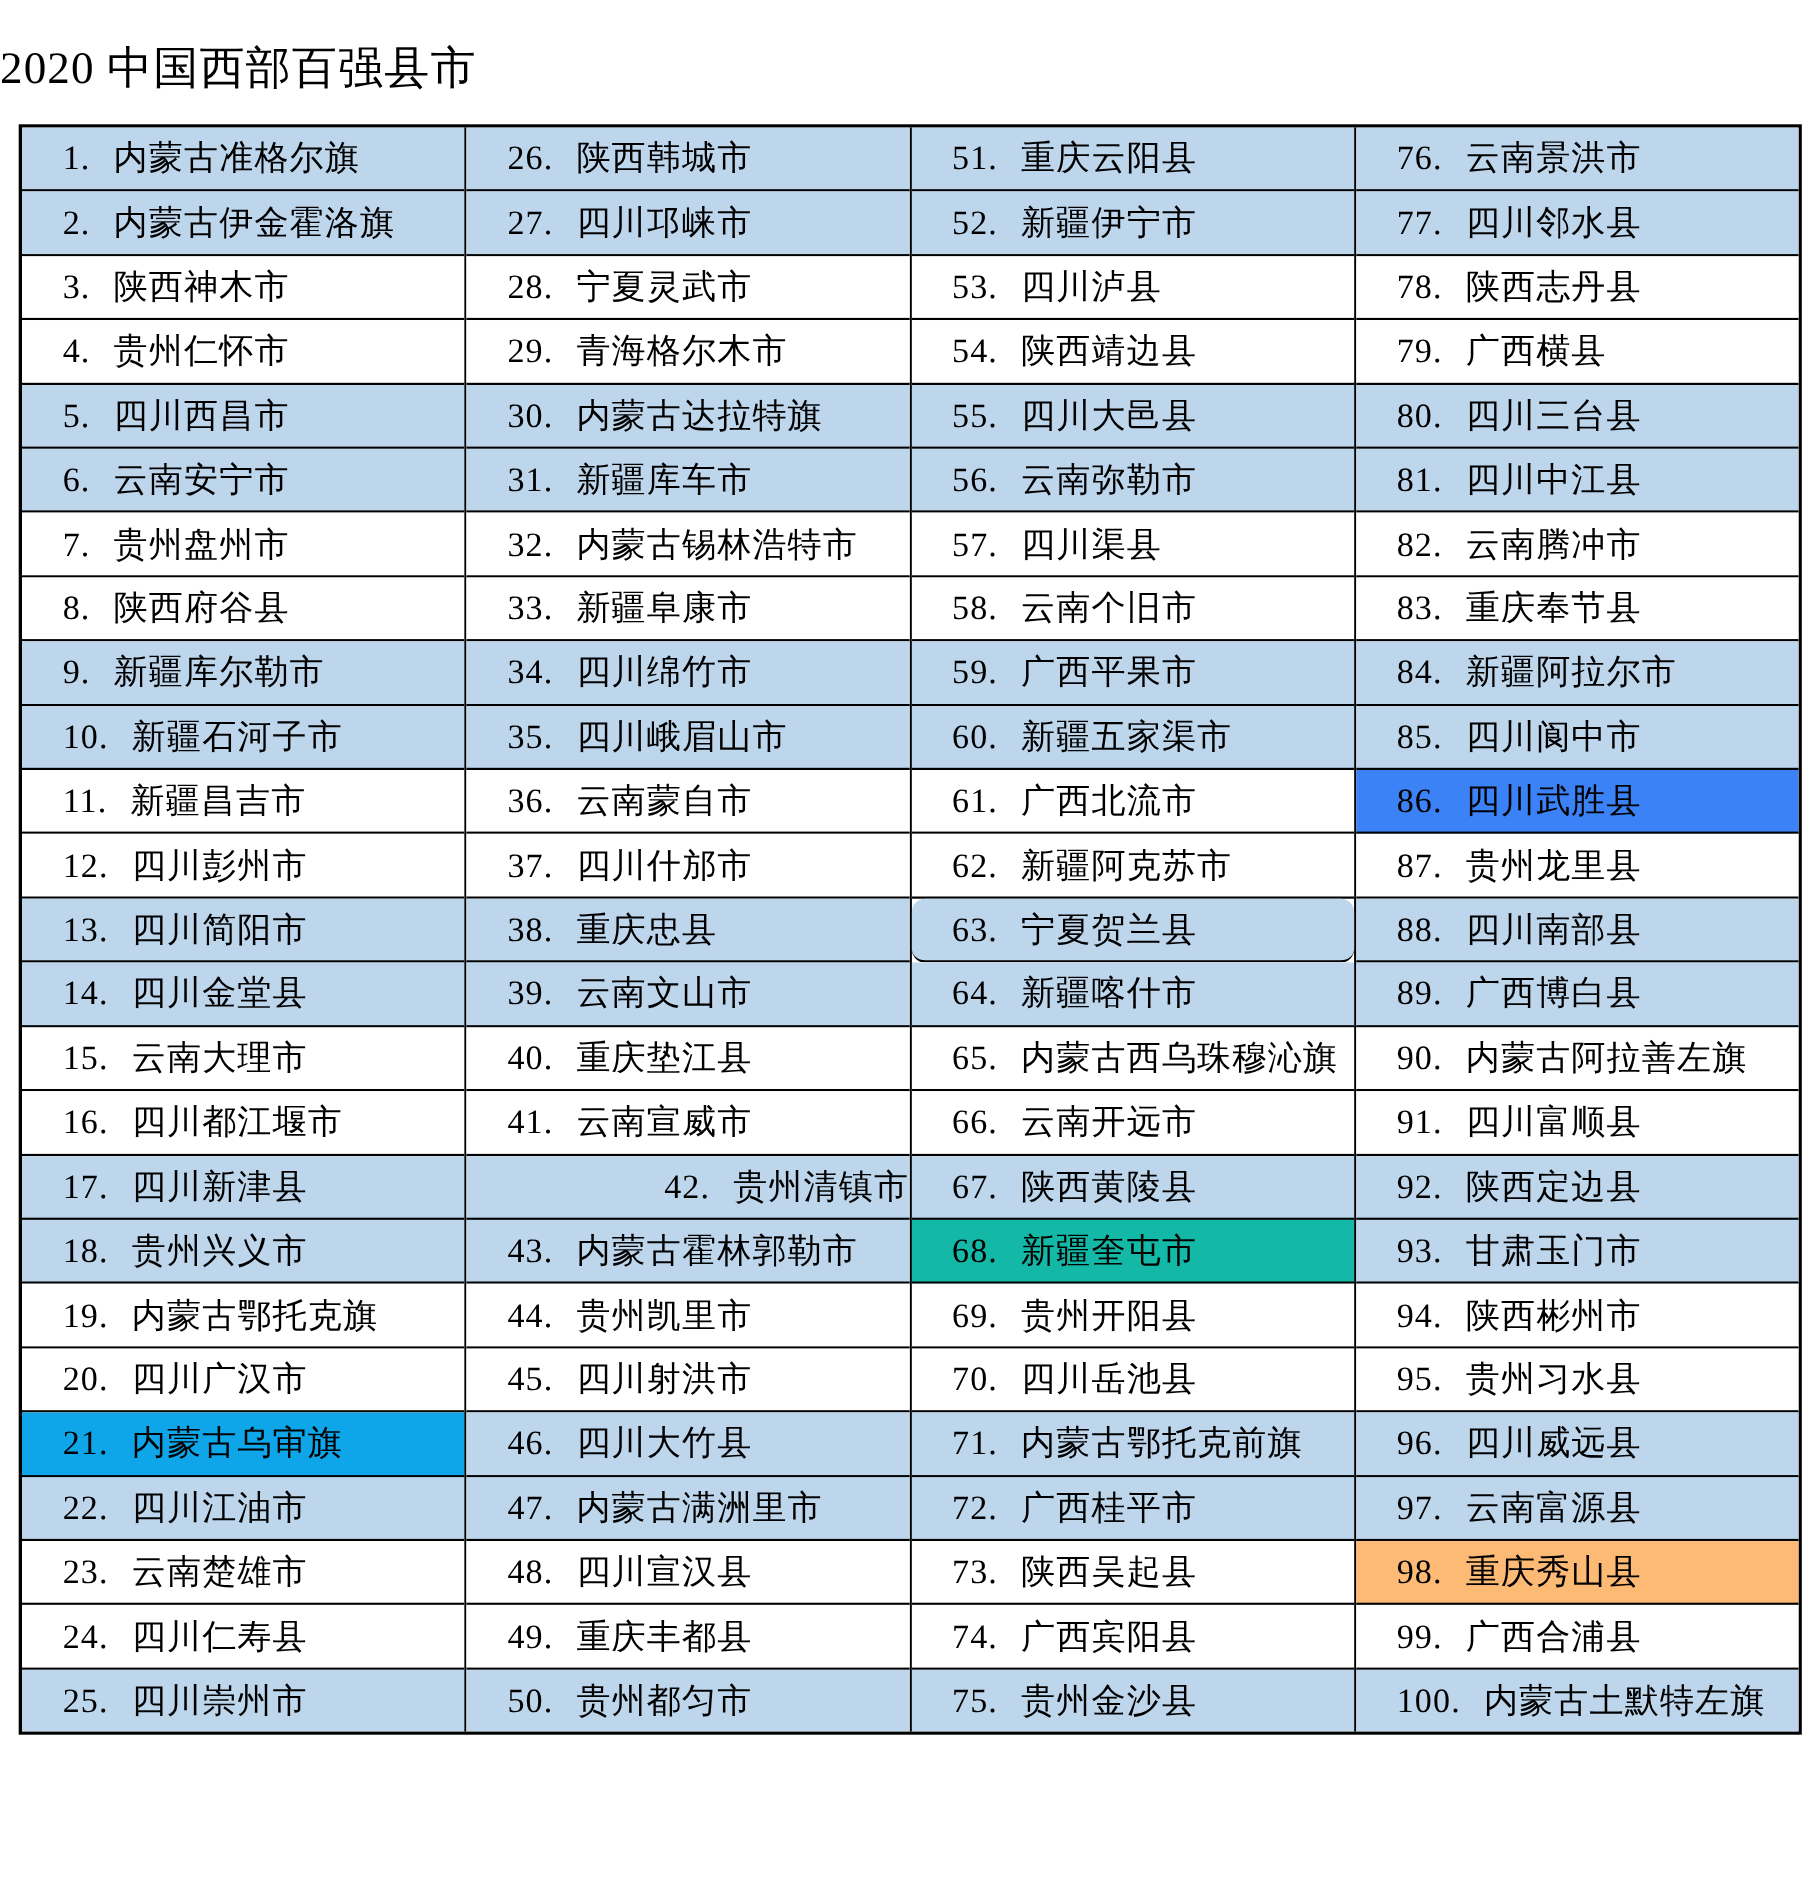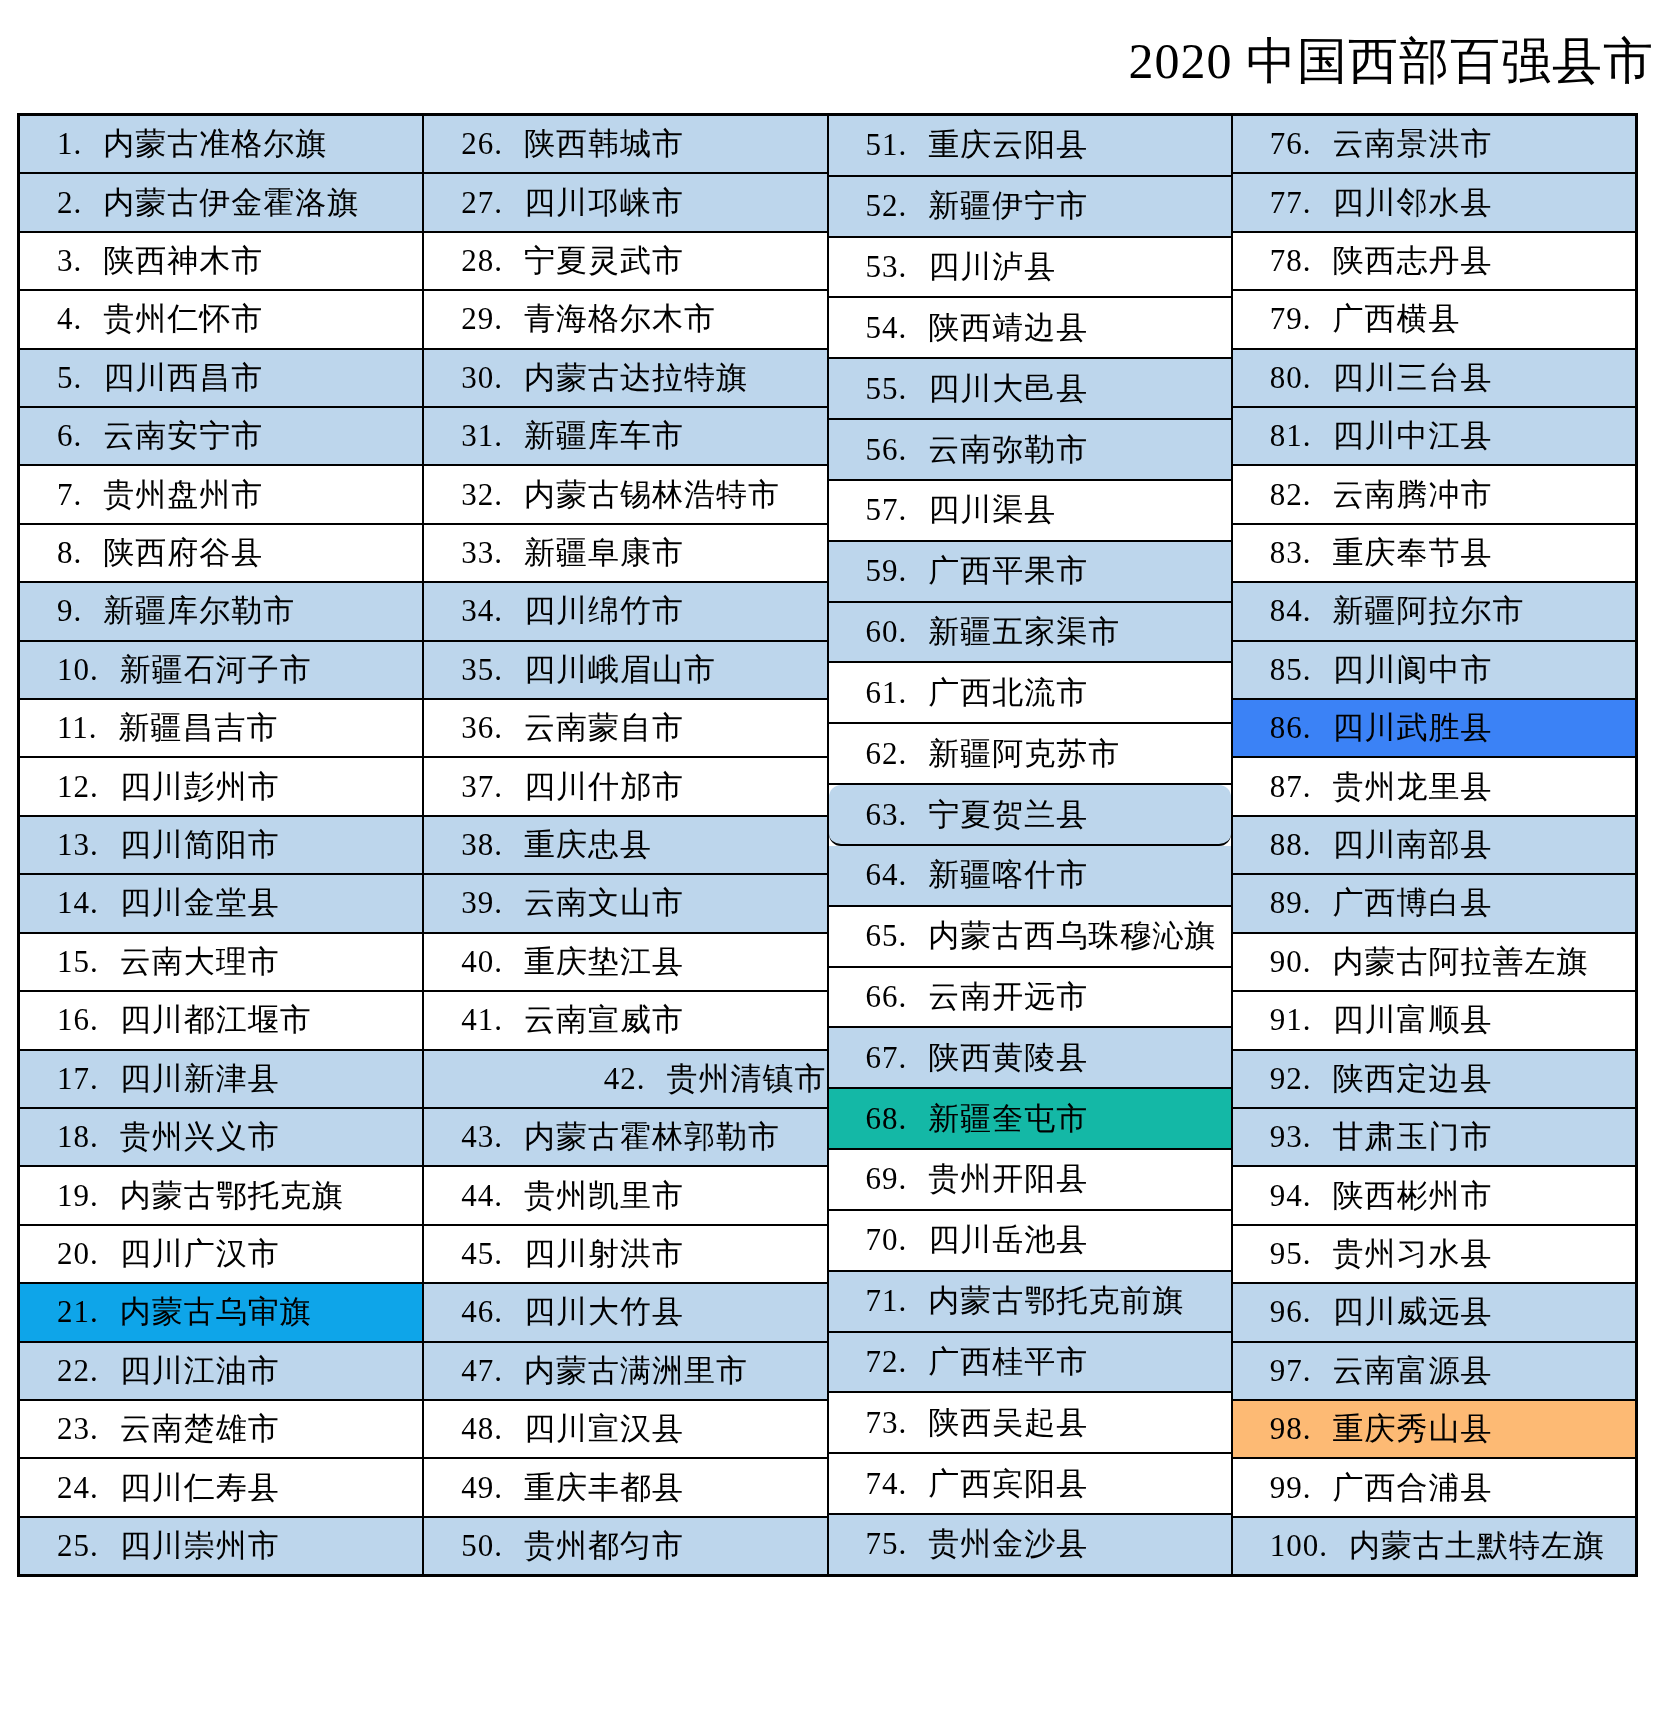--- a/index.html
+++ b/index.html
@@ -16,22 +16,22 @@
     position: relative;
     width: 1654px;
     height: 1721px;
     background: #ffffff;
   }
   .title {
     position: absolute;
     top: 32px;
     left: 0;
     width: 100%;
-    text-align: right;
-    font-size: 50px;
+    text-align: left;
+    font-size: 41px;
     line-height: 58px;
     font-weight: 500;
     letter-spacing: 1px;
     color: #000000;
   }
   .rank-table {
     position: absolute;
     left: 17px;
     top: 113px;
     width: 1621px;
@@ -303,20 +303,24 @@
           <span class="name">四川大邑县</span>
         </div>
         <div class="cell" style="background: rgb(189, 214, 236);">
           <span class="num">56.</span>
           <span class="name">云南弥勒市</span>
         </div>
         <div class="cell" style="background: rgb(255, 255, 255);">
           <span class="num">57.</span>
           <span class="name">四川渠县</span>
         </div>
+        <div class="cell" style="background: rgb(255, 255, 255);">
+          <span class="num">58.</span>
+          <span class="name">云南个旧市</span>
+        </div>
         <div class="cell" style="background: rgb(189, 214, 236);">
           <span class="num">59.</span>
           <span class="name">广西平果市</span>
         </div>
         <div class="cell" style="background: rgb(189, 214, 236);">
           <span class="num">60.</span>
           <span class="name">新疆五家渠市</span>
         </div>
         <div class="cell" style="background: rgb(255, 255, 255);">
           <span class="num">61.</span>

